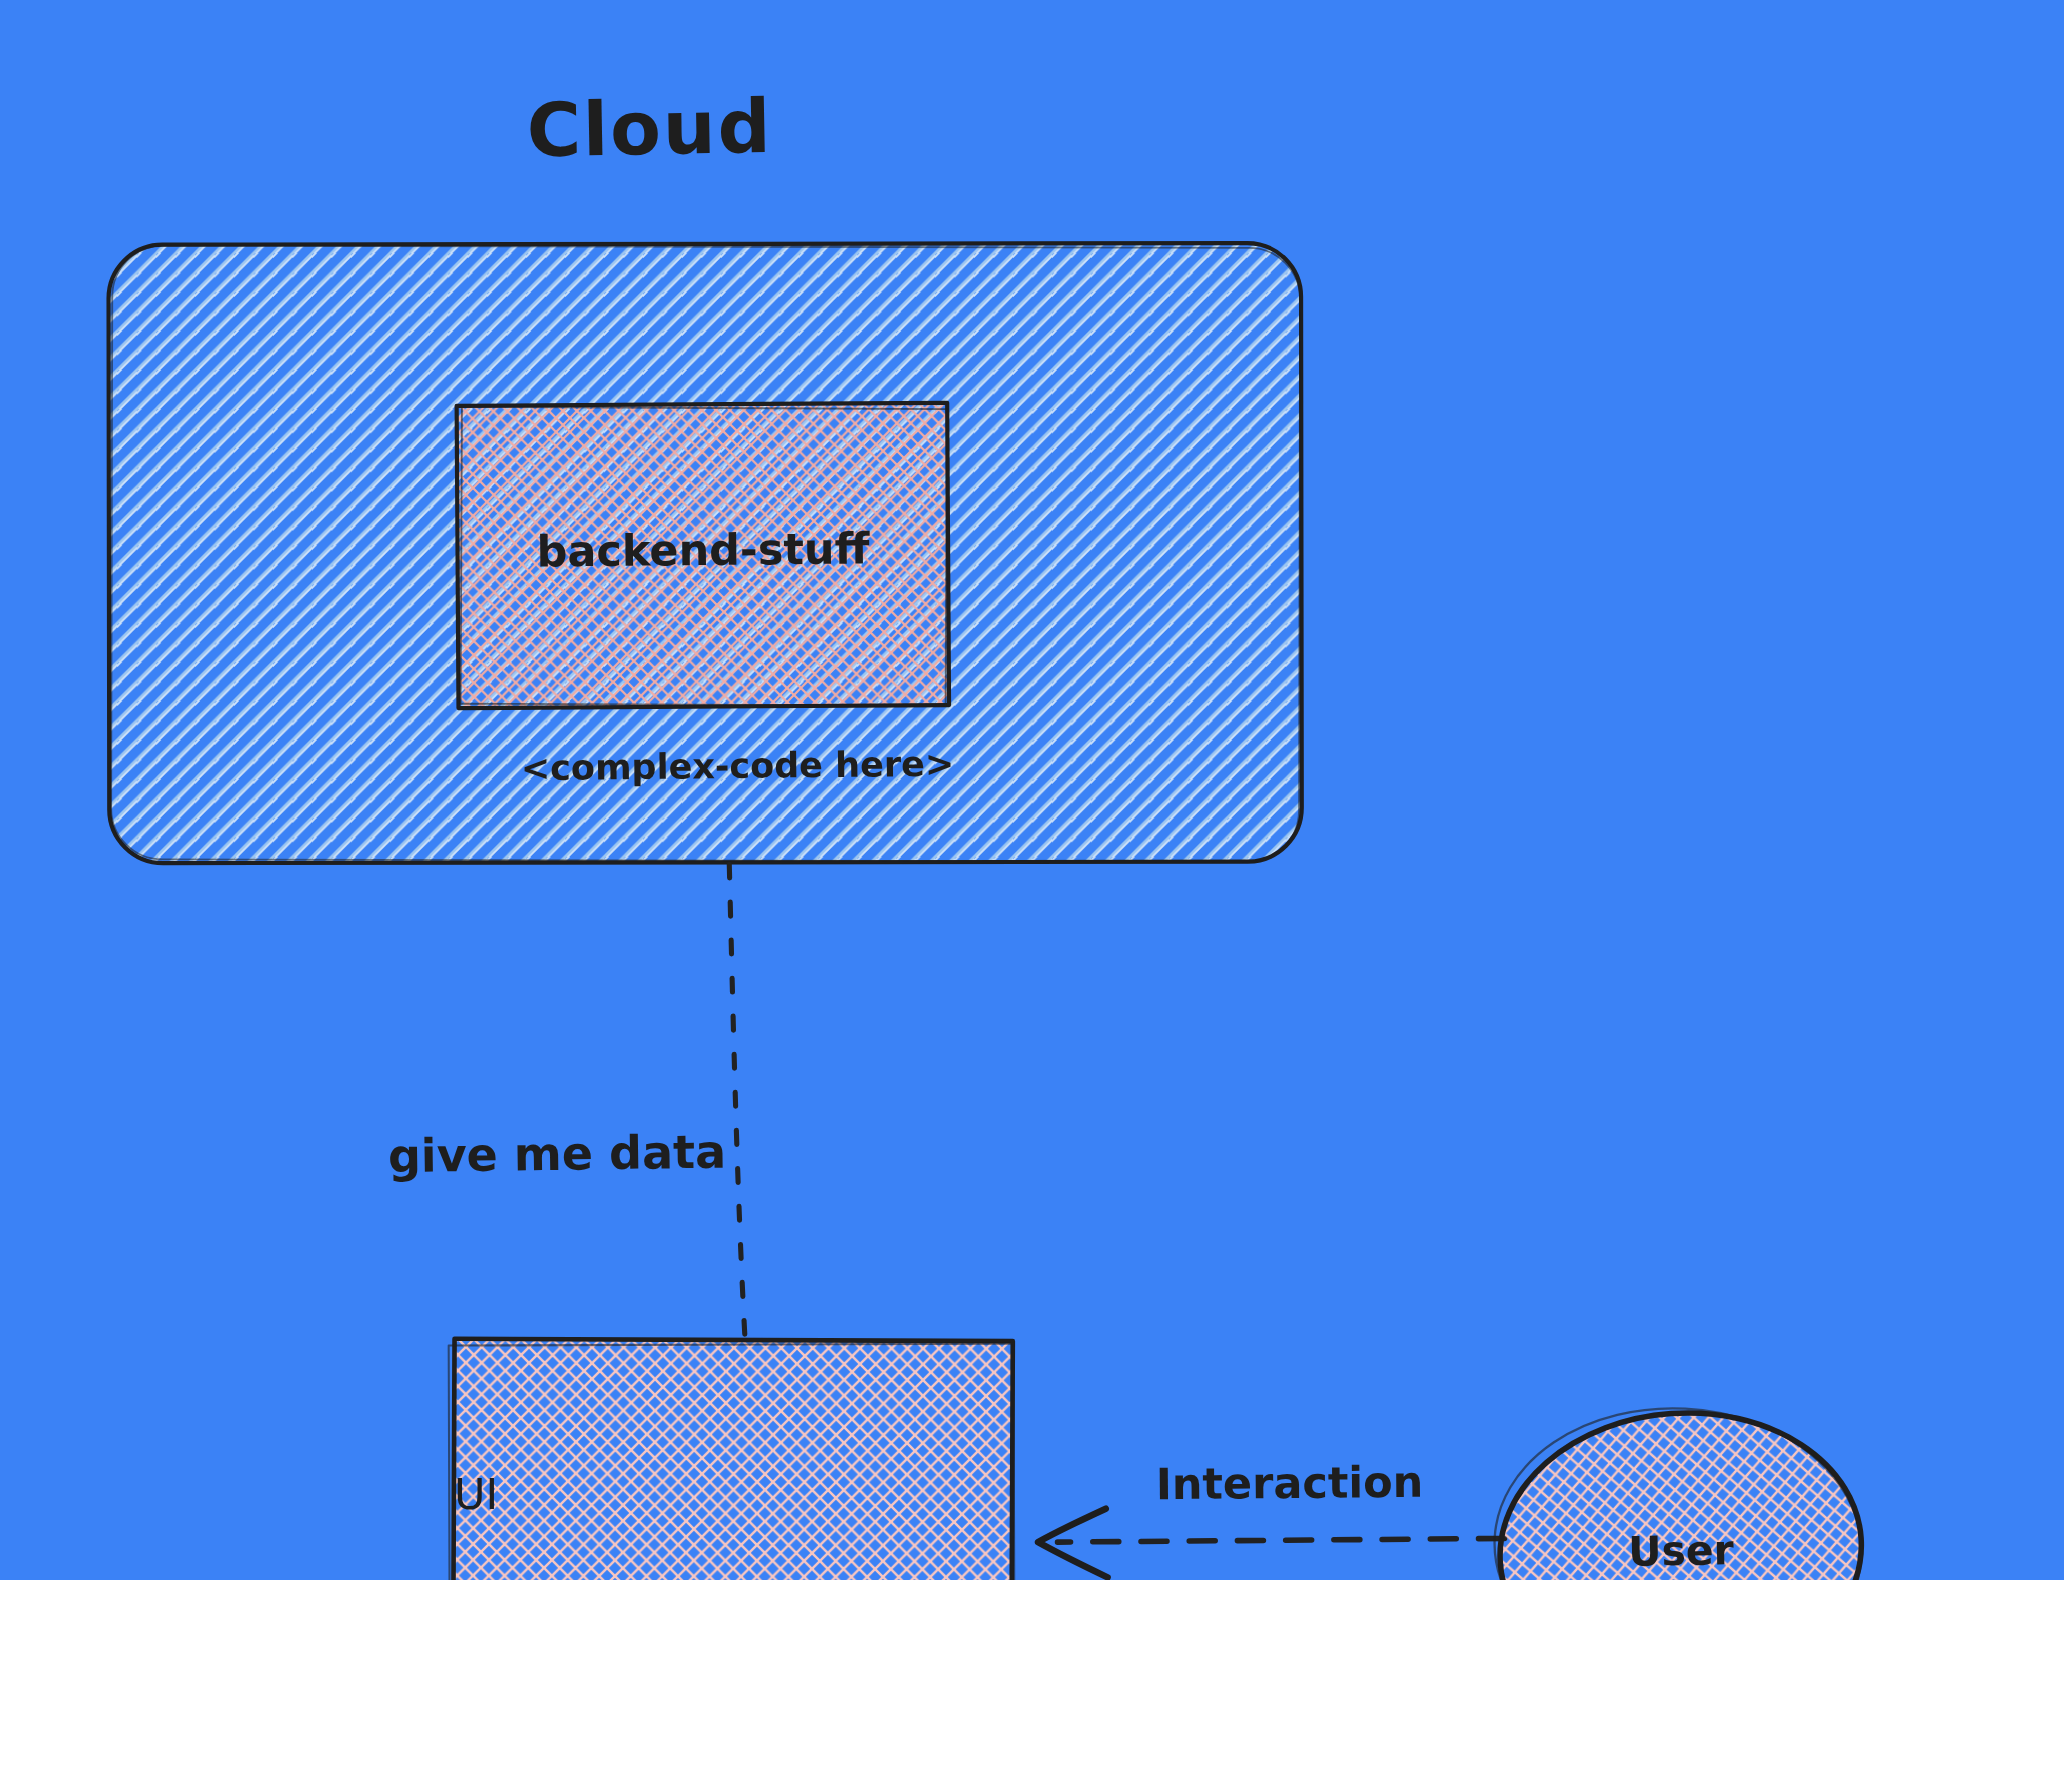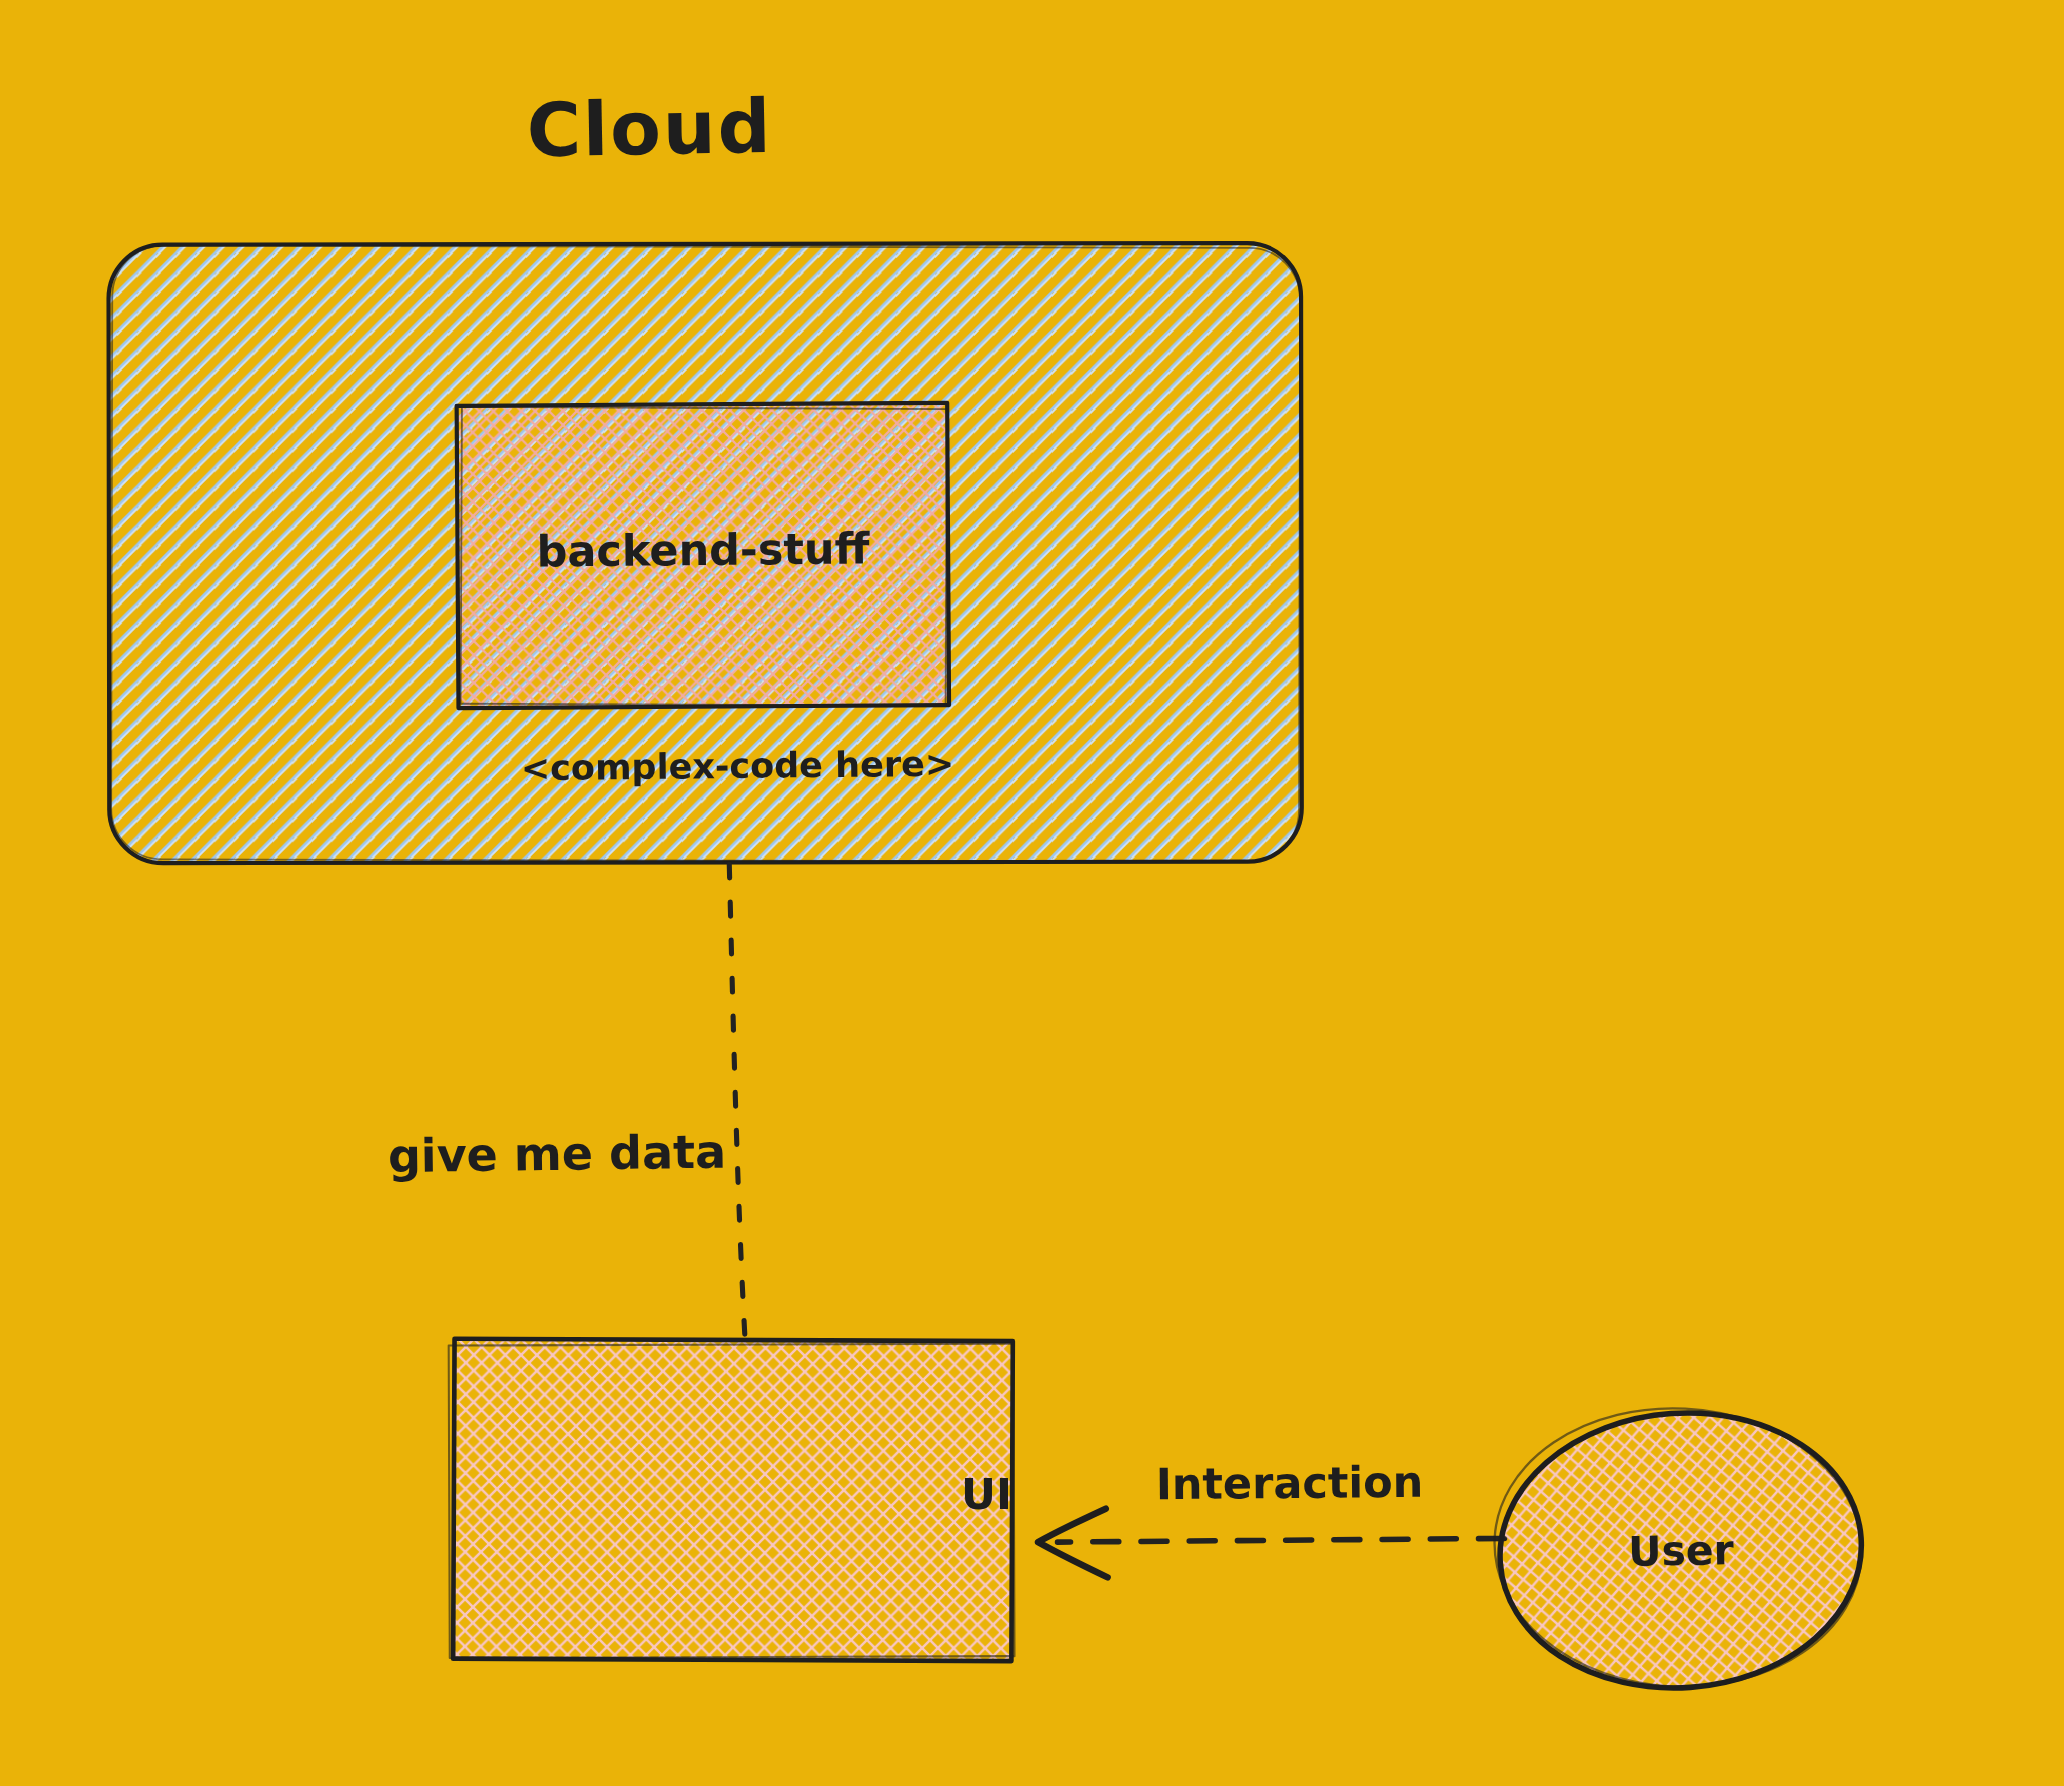--- a/index.html
+++ b/index.html
@@ -3,22 +3,22 @@
 <meta charset="utf-8">
 <style>
   html, body {
     margin: 0;
     padding: 0;
     background: #ffffff;
   }
   .canvas {
     position: relative;
     width: 2065px;
-    height: 1786px;
-    background: #eab308;
+    height: 1580px;
+    background: #3b82f6;
     overflow: hidden;
     font-family: "DejaVu Sans", sans-serif;
     color: #1e1e1e;
   }
   .canvas svg.scene {
     position: absolute;
     left: 0;
     top: 0;
   }
   .label {
@@ -62,23 +62,23 @@
     width: 364px;
     text-align: right;
     font-size: 46px;
     font-weight: 600;
     transform: rotate(-0.8deg);
   }
   .ui-label {
     left: 454px;
     top: 1469px;
     width: 558px;
-    text-align: right;
+    text-align: left;
     font-size: 43px;
-    font-weight: 700;
+    font-weight: 400;
   }
   .interaction-label {
     left: 1104px;
     top: 1458px;
     width: 371px;
     text-align: center;
     font-size: 43px;
     font-weight: 600;
     transform: rotate(-0.5deg);
   }

